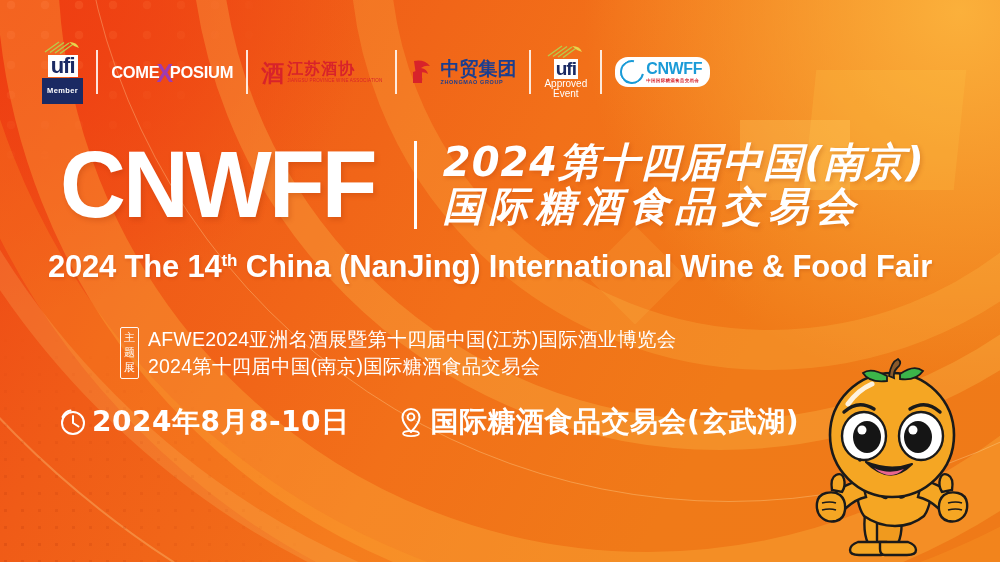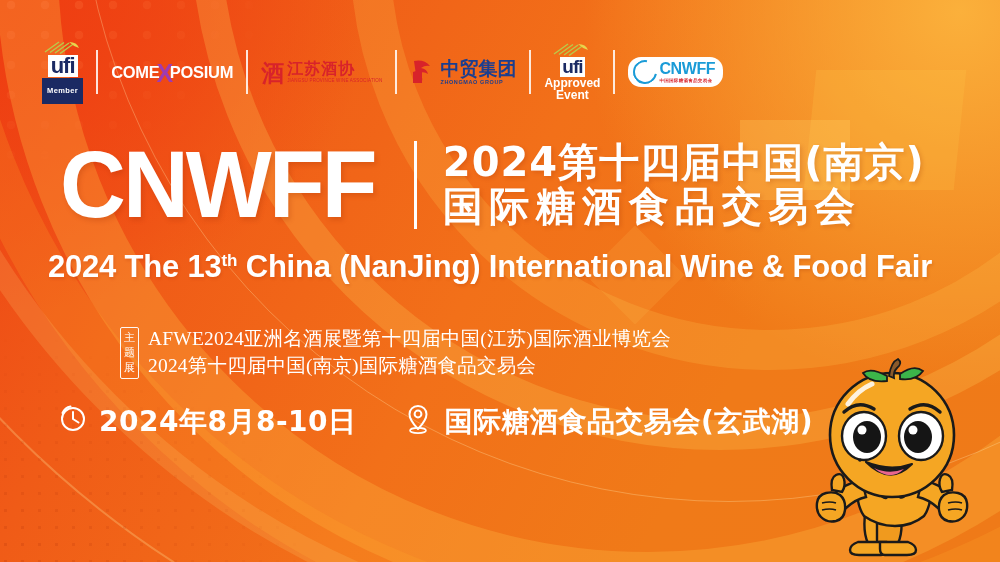--- a/index.html
+++ b/index.html
@@ -79,38 +79,38 @@
 
   .zm{display:flex;align-items:center;gap:4px;}
   .zm-mark{width:26px;height:28px;}
   .zm-txt{display:flex;flex-direction:column;line-height:1;}
   .zm-cn{font-size:19px;font-weight:bold;color:#1b3e8f;letter-spacing:0px;
     font-family:"DejaVu Sans",sans-serif;}
   .zm-en{font-size:5.5px;font-weight:bold;color:#1b3e8f;letter-spacing:.6px;margin-top:2px;}
 
   .ufi-appr{display:flex;flex-direction:column;align-items:center;line-height:1.05;}
   .ufi-appr .ufi-word{font-size:19px;padding:0 2px;}
-  .ufi-appr .ap{font-size:12px;font-weight:bold;color:#fff;}
+  .ufi-appr .ap{font-size:10px;font-weight:normal;color:#fff;}
 
   .cnwff-logo{display:flex;align-items:center;gap:2px;background:#fff;
     border-radius:13px;padding:3px 8px 3px 5px;}
   .cnwff-globe{width:20px;height:20px;border:2.6px solid #1a9bd7;border-radius:50%;
     border-right-color:transparent;transform:rotate(-35deg);flex:none;}
   .cnwff-ltxt{display:flex;flex-direction:column;line-height:1;}
   .cnwff-lmain{font-size:16px;font-weight:bold;color:#1a9bd7;letter-spacing:-.4px;}
   .cnwff-lsub{font-size:4.5px;font-weight:bold;color:#d8232a;letter-spacing:.3px;margin-top:1.5px;}
 
   
   #hero{position:absolute;left:60px;top:140px;display:flex;align-items:center;z-index:6;}
   #cnwff{font-size:94px;font-weight:bold;color:#fff;letter-spacing:-3px;
     line-height:.95;font-family:"Liberation Sans",sans-serif;
     transform:scaleX(.97);transform-origin:left center;
     text-shadow:2px 3px 5px rgba(150,40,0,.22);}
   #hero-div{width:2.5px;height:88px;background:#fff;margin:0 26px 0 30px;flex:none;}
-  #cn-title{display:flex;flex-direction:column;line-height:1.08;}
+  #cn-title{display:flex;flex-direction:column;line-height:1.08;font-style:italic;}
   .cn-line{font-size:40px;font-weight:bold;color:#fff;letter-spacing:1px;
     font-family:"DejaVu Sans",sans-serif;white-space:nowrap;
     text-shadow:2px 2px 4px rgba(150,40,0,.20);}
   .cn-line.spread{letter-spacing:6.5px;}
 
   
   #en-sub{position:absolute;left:48px;top:249px;z-index:6;
     font-size:31px;font-weight:bold;color:#fff;white-space:nowrap;
     letter-spacing:-.2px;text-shadow:1px 2px 3px rgba(150,40,0,.18);}
   #en-sub sup{font-size:.55em;vertical-align:super;}
@@ -118,26 +118,26 @@
   
   #themes{position:absolute;left:120px;top:327px;display:flex;align-items:stretch;
     gap:9px;z-index:6;}
   #theme-badge{border:1.6px solid rgba(255,255,255,.95);border-radius:2px;
     padding:3px 4px;display:flex;flex-direction:column;justify-content:space-between;
     align-items:center;width:19px;box-sizing:border-box;}
   #theme-badge span{font-size:11px;color:#fff;line-height:1.25;
     font-family:"DejaVu Sans",sans-serif;}
   #theme-lines{display:flex;flex-direction:column;justify-content:center;gap:3px;}
   .theme-line{font-size:19.5px;color:#fff;letter-spacing:.2px;white-space:nowrap;
-    font-family:Liberation Serif, serif;line-height:1.25;}
+    font-family:Liberation Sans, sans-serif;line-height:1.25;}
 
   
   #meta{position:absolute;left:58px;top:403px;display:flex;align-items:center;
     gap:15px;z-index:6;}
-  .meta-grp{display:flex;align-items:flex-start;gap:11px;}
+  .meta-grp{display:flex;align-items:center;gap:4px;}
   .meta-txt{font-size:28px;font-weight:bold;color:#fff;white-space:nowrap;
     letter-spacing:.5px;font-family:"DejaVu Sans",sans-serif;}
   .meta-gap{width:17px;}
   .ic{flex:none;}
 
   
   #mascot{position:absolute;right:4px;bottom:0px;width:208px;height:206px;z-index:7;}
 </style>
 </head>
 <body>
@@ -247,21 +247,21 @@
   <div id="hero">
     <div id="cnwff">CNWFF</div>
     <div id="hero-div"></div>
     <div id="cn-title">
       <div class="cn-line">2024第十四届中国(南京)</div>
       <div class="cn-line spread">国际糖酒食品交易会</div>
     </div>
   </div>
 
   <div id="en-sub">
-    <span>2024 The 13</span><sup>th</sup><span> China (NanJing) International Wine &amp; Food Fair</span>
+    <span>2024 The 14</span><sup>th</sup><span> China (NanJing) International Wine &amp; Food Fair</span>
   </div>
 
   <div id="themes">
     <div id="theme-badge">
       <span>主</span>
       <span>题</span>
       <span>展</span>
     </div>
     <div id="theme-lines">
       <div class="theme-line">AFWE2024亚洲名酒展暨第十四届中国(江苏)国际酒业博览会</div>

